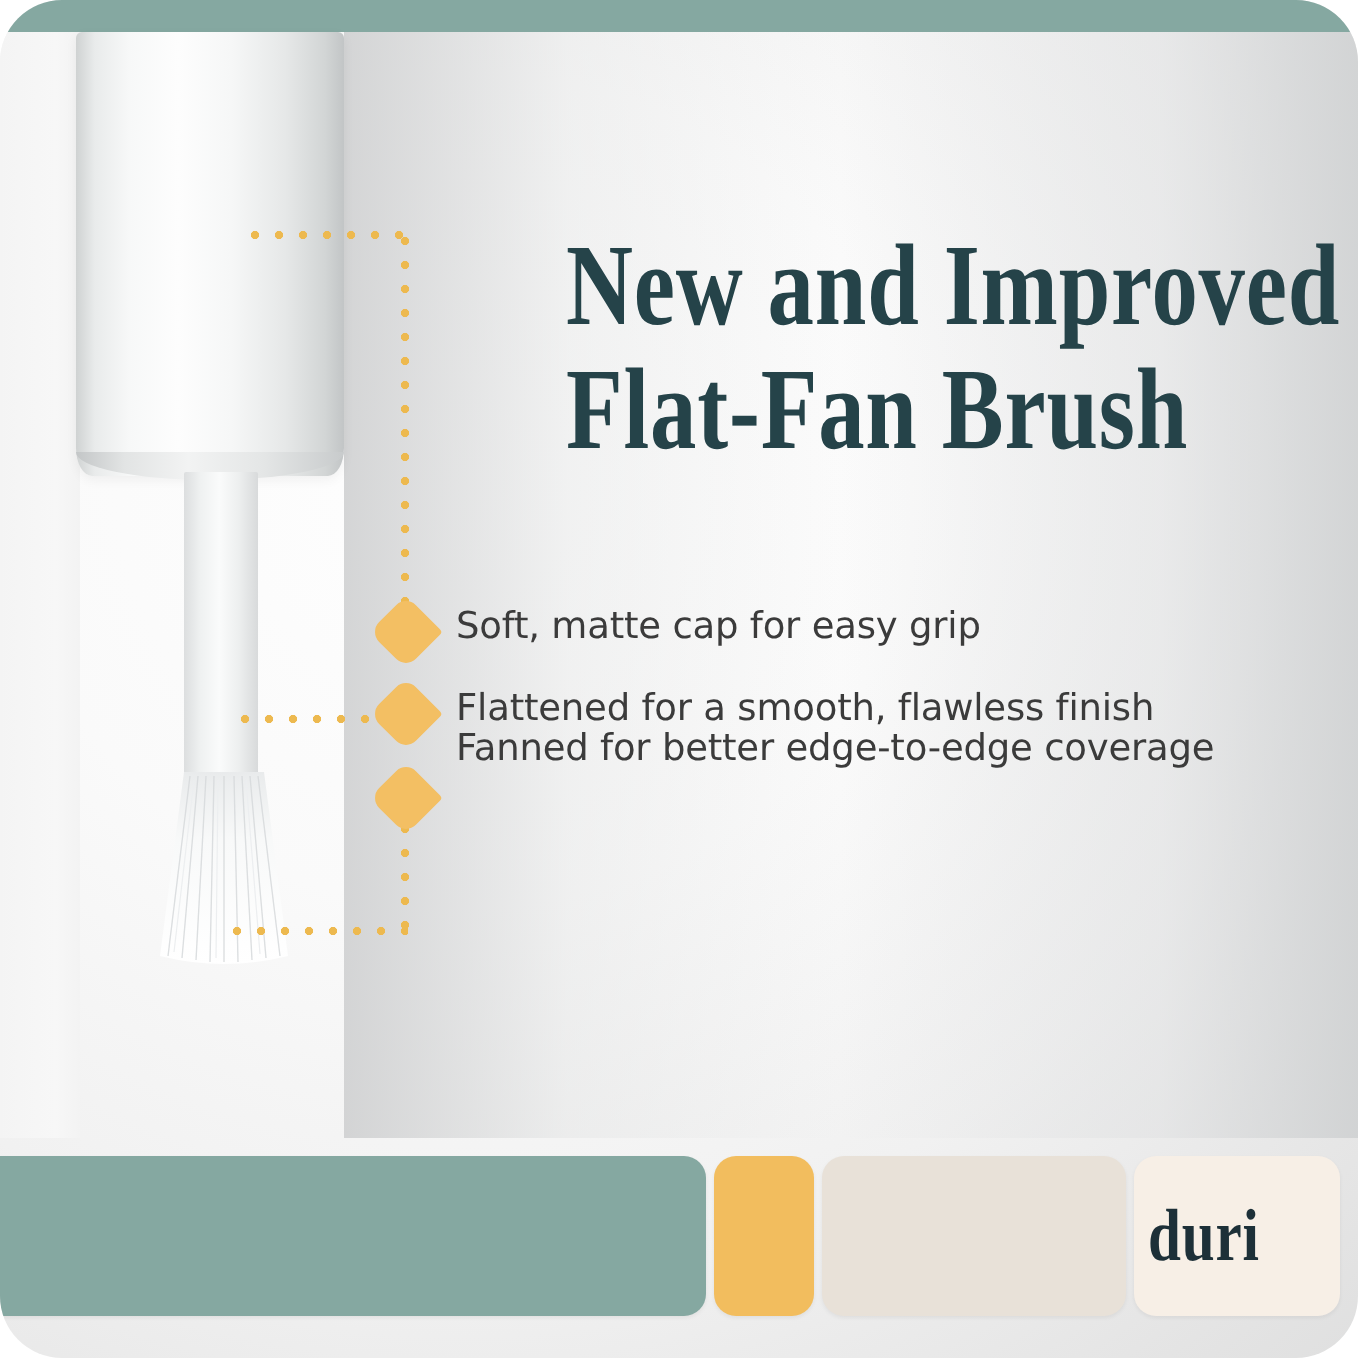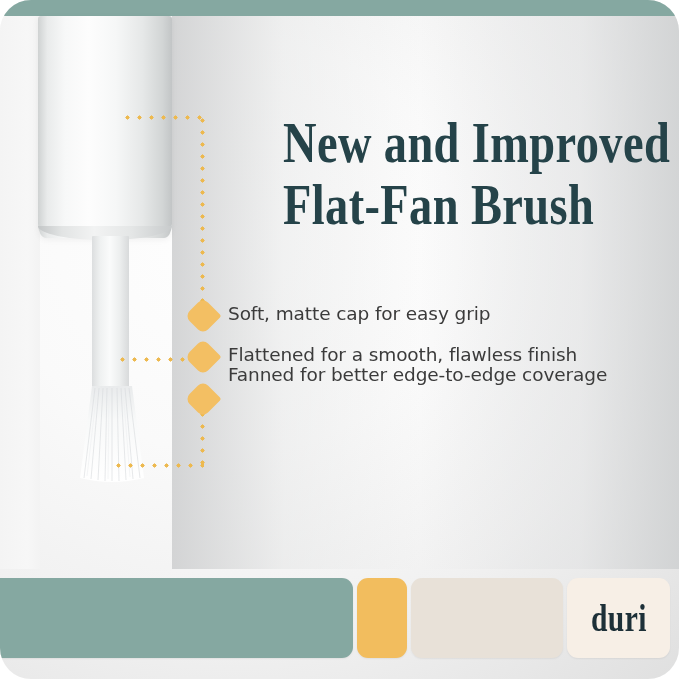--- a/index.html
+++ b/index.html
@@ -159,21 +159,21 @@
   .block {
     position: absolute;
     top: 578px;
     height: 80px;
     border-radius: 11px;
     box-shadow: 0 1px 2px rgba(0,0,0,.06);
   }
   .logo-block {
     display: flex;
     align-items: center;
-    justify-content: center;
+    justify-content: flex-start;
   }
   .logo-text {
     color: #1d3038;
     font-family: "Liberation Serif", serif;
     font-weight: 700;
     font-size: 37px;
     letter-spacing: .5px;
     transform: scaleX(.80);
     line-height: 1;
   }

